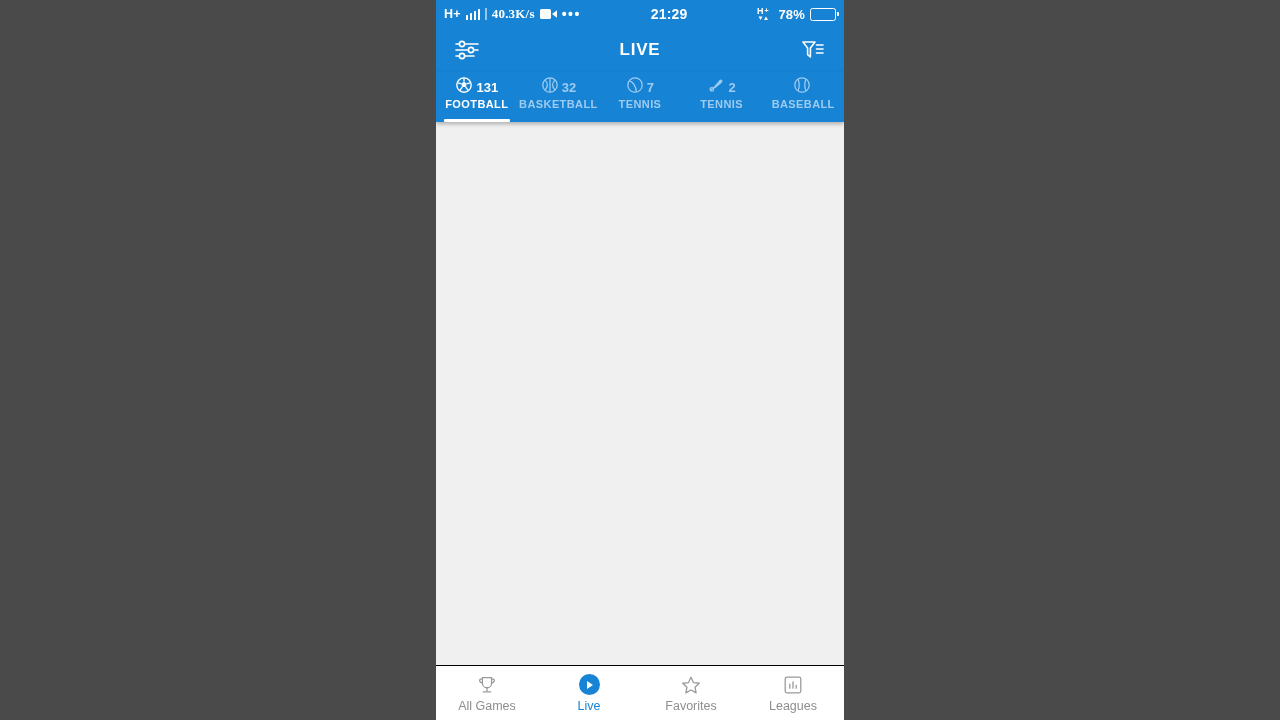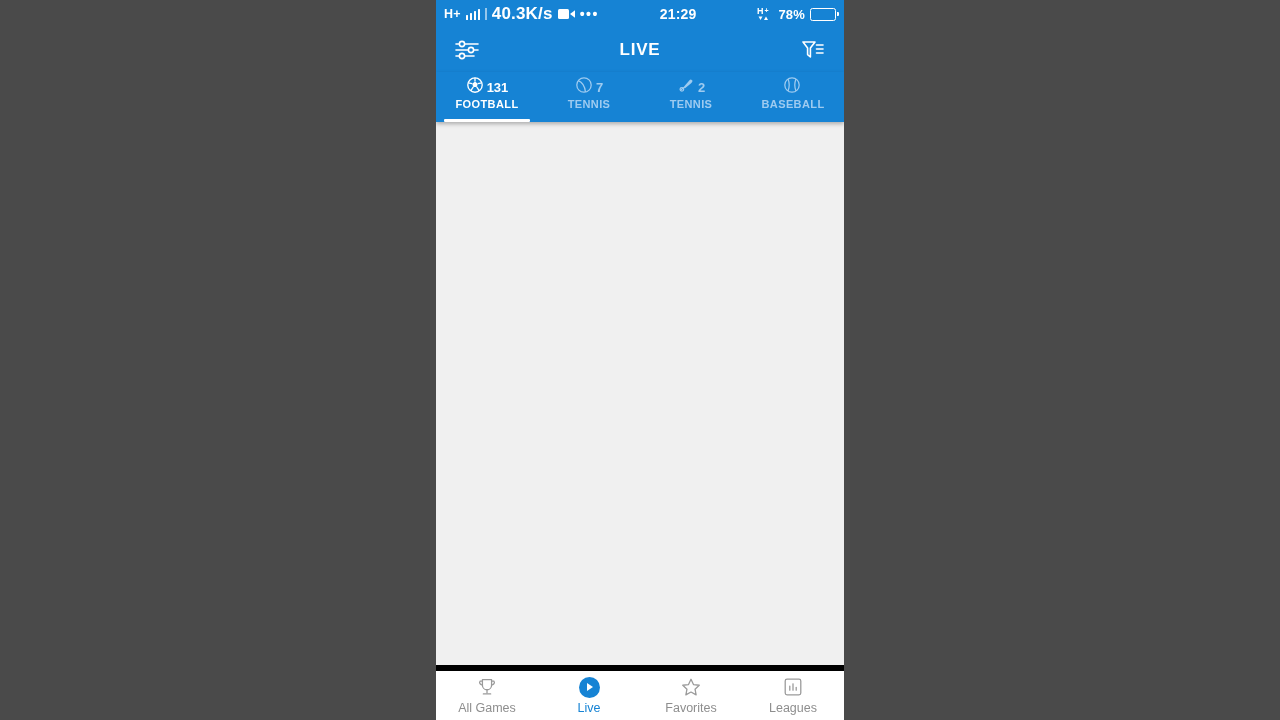--- a/index.html
+++ b/index.html
@@ -36,21 +36,21 @@
   .sb-center { flex:1; display:flex; justify-content:center;align-items:flex-end; }
   .sb-right { display:flex; align-items:center; gap:5px; }
   .net-type { font-size:12.5px; font-weight:bold; }
   .sig-bars { display:flex; align-items:flex-end; gap:1.5px; height:12px; }
   .sig-bars i { display:block; width:2.5px; background:#ffffff; border-radius:0.5px; }
   .sig-bars i:nth-child(1){ height:5px; }
   .sig-bars i:nth-child(2){ height:7px; }
   .sig-bars i:nth-child(3){ height:9px; }
   .sig-bars i:nth-child(4){ height:11px; }
   .sig-sep { width:1.5px; height:12px; background:rgba(255,255,255,.55); }
-  .speed { font-size:17px; font-weight:bold; }
+  .speed { font-size:13px; font-weight:bold;font-family:Liberation Serif, serif; }
   .rec-icon { display:flex; align-items:center; }
   .dots-icon { font-size:14px; letter-spacing:1.5px; line-height:8px; }
   .clock { font-size:14px; font-weight:bold; }
   .hplus-icon { display:flex; align-items:center; }
   .batt-pct { font-size:13px; font-weight:bold; }
   .batt {
     position:relative; width:26px; height:13px;
     border:1.8px solid #ffffff; border-radius:2.5px;
     padding:1.5px;
   }
@@ -106,21 +106,21 @@
   .tab.active .tab-underline { display:block; }
 
   
   .content { flex:1 1 auto; background:#f0f0f0; }
 
   
   .bottomnav {
     flex:0 0 55px; height:55px;
     background:#ffffff;
     display:flex; align-items:stretch;
-    border-top:6px solid #000000;
+    border-top:1px solid #000000;
   }
   .nav-item {
     flex:1 1 0;
     display:flex; flex-direction:column; align-items:center; justify-content:center;
     gap:3px;
   }
   .nav-label { font-size:12.5px; color:#8e8e8e; }
   .nav-item.active .nav-label { color:#1683d4; }
   .nav-ic { color:#9a9a9a; display:flex; align-items:center; justify-content:center; height:22px; }
   .play-circle {
@@ -214,20 +214,35 @@
               <line x1="5.2" y1="16.5" x2="8.1" y2="12.2"></line>
               <line x1="2.4" y1="7.6" x2="6.9" y2="8.5"></line>
             </svg>
           </span>
           <span class="tab-count">131</span>
         </div>
         <div class="tab-label">FOOTBALL</div>
         <div class="tab-underline"></div>
       </div>
 
+      <div class="tab">
+        <div class="tab-top">
+          <span class="svg-ic">
+            <svg width="18" height="18" viewBox="0 0 20 20" fill="none" stroke="currentColor" stroke-width="1.4">
+              <circle cx="10" cy="10" r="8"></circle>
+              <line x1="10" y1="2" x2="10" y2="18"></line>
+              <path d="M4.3 4.3 Q10 10 4.3 15.7"></path>
+              <path d="M15.7 4.3 Q10 10 15.7 15.7"></path>
+            </svg>
+          </span>
+          <span class="tab-count">32</span>
+        </div>
+        <div class="tab-label">BASKETBALL</div>
+
+      </div>
 
       <div class="tab">
         <div class="tab-top">
           <span class="svg-ic">
             <svg width="18" height="18" viewBox="0 0 20 20" fill="none" stroke="currentColor" stroke-width="1.4">
               <circle cx="10" cy="10" r="8"></circle>
               <path d="M3.6 5.2 Q10.5 8 11.6 17.6"></path>
             </svg>
           </span>
           <span class="tab-count">7</span>

